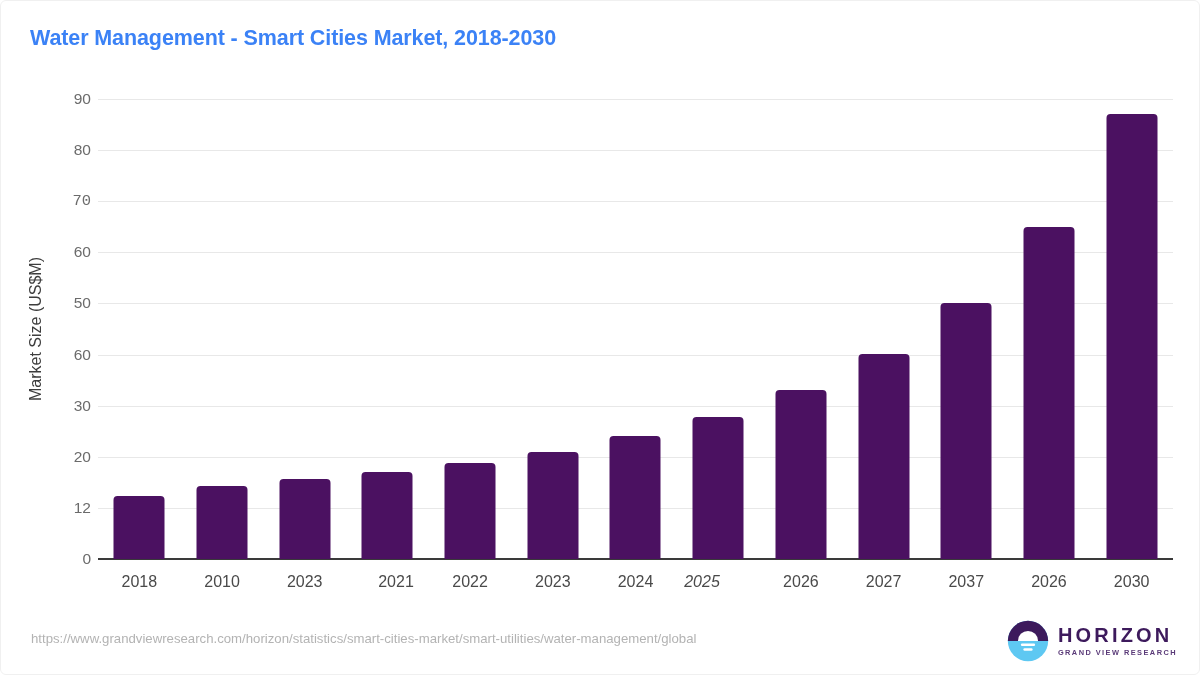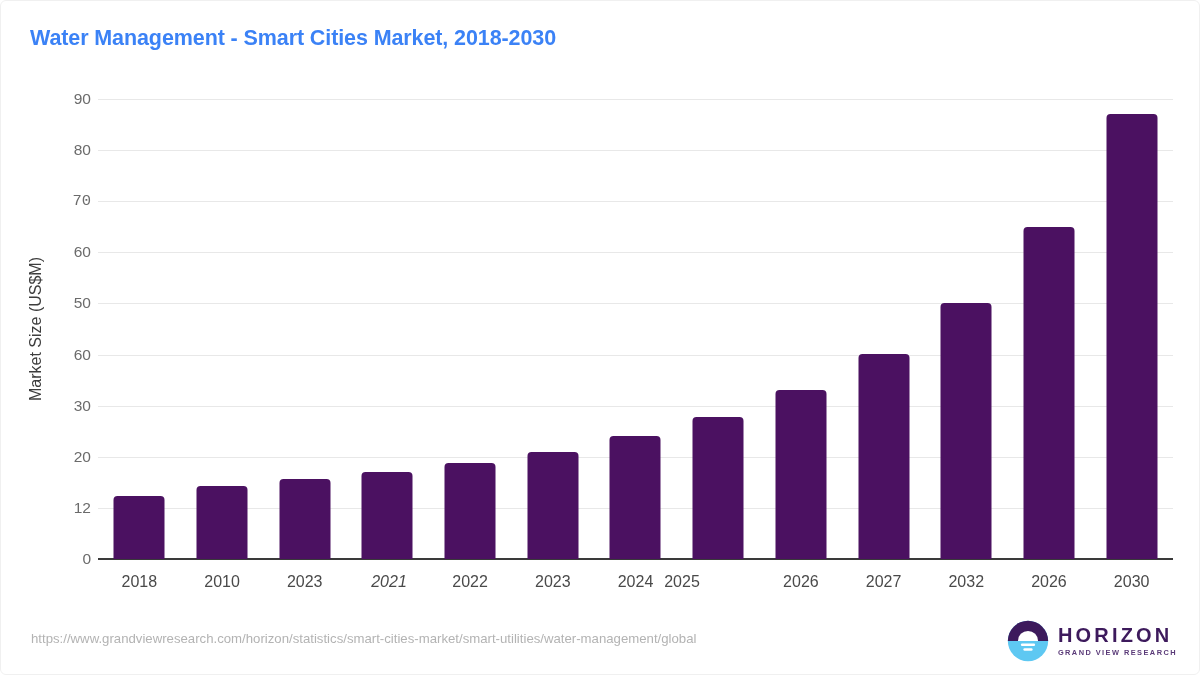--- a/index.html
+++ b/index.html
@@ -234,28 +234,28 @@
           <div class="bar" title="2029: 65" style="height: 332.222px; background: rgb(75, 17, 97);"></div>
         </div>
         <div class="bar-slot" style="left: 992.308px; width: 82.6923px;">
           <div class="bar" title="2030: 87.1" style="height: 445.178px; background: rgb(75, 17, 97);"></div>
         </div>
       </div>
     <div id="xtick-layer">
         <div class="xtick-label" style="left: 41.3462px; transform: translateX(-50%);">2018</div>
         <div class="xtick-label" style="left: 124.038px; transform: translateX(-50%);">2010</div>
         <div class="xtick-label" style="left: 206.731px; transform: translateX(-50%);">2023</div>
-        <div class="xtick-label" style="left: 291px; transform: translateX(-50%); font-style: italic;">2021</div>
+        <div class="xtick-label" style="left: 298px; transform: translateX(-50%);">2021</div>
         <div class="xtick-label" style="left: 372.115px; transform: translateX(-50%);">2022</div>
         <div class="xtick-label" style="left: 454.808px; transform: translateX(-50%);">2023</div>
         <div class="xtick-label" style="left: 537.5px; transform: translateX(-50%);">2024</div>
-        <div class="xtick-label" style="left: 584px; transform: translateX(-50%);">2025</div>
+        <div class="xtick-label" style="left: 604px; transform: translateX(-50%); font-style: italic;">2025</div>
         <div class="xtick-label" style="left: 702.885px; transform: translateX(-50%);">2026</div>
         <div class="xtick-label" style="left: 785.577px; transform: translateX(-50%);">2027</div>
-        <div class="xtick-label" style="left: 868.269px; transform: translateX(-50%);">2032</div>
+        <div class="xtick-label" style="left: 868.269px; transform: translateX(-50%);">2037</div>
         <div class="xtick-label" style="left: 950.962px; transform: translateX(-50%);">2026</div>
         <div class="xtick-label" style="left: 1033.65px; transform: translateX(-50%);">2030</div>
       </div>
   </div>
 
   <div id="logo">
     <svg id="logo-mark" viewBox="0 0 100 100">
       <circle cx="50" cy="50" r="48" fill="#5ec8f2"></circle>
       <path d="M2 50 A48 48 0 0 1 98 50 Z" fill="#3d1a5c"></path>
       <path d="M26 50 A24 24 0 0 1 74 50 Z" fill="#ffffff"></path>

